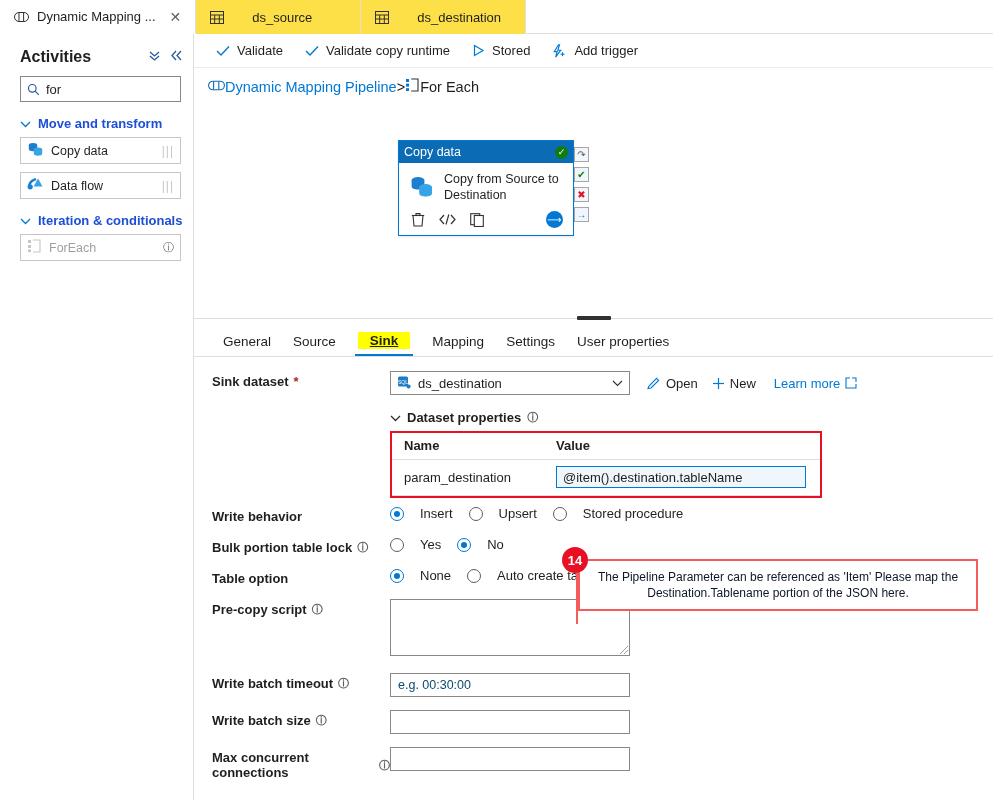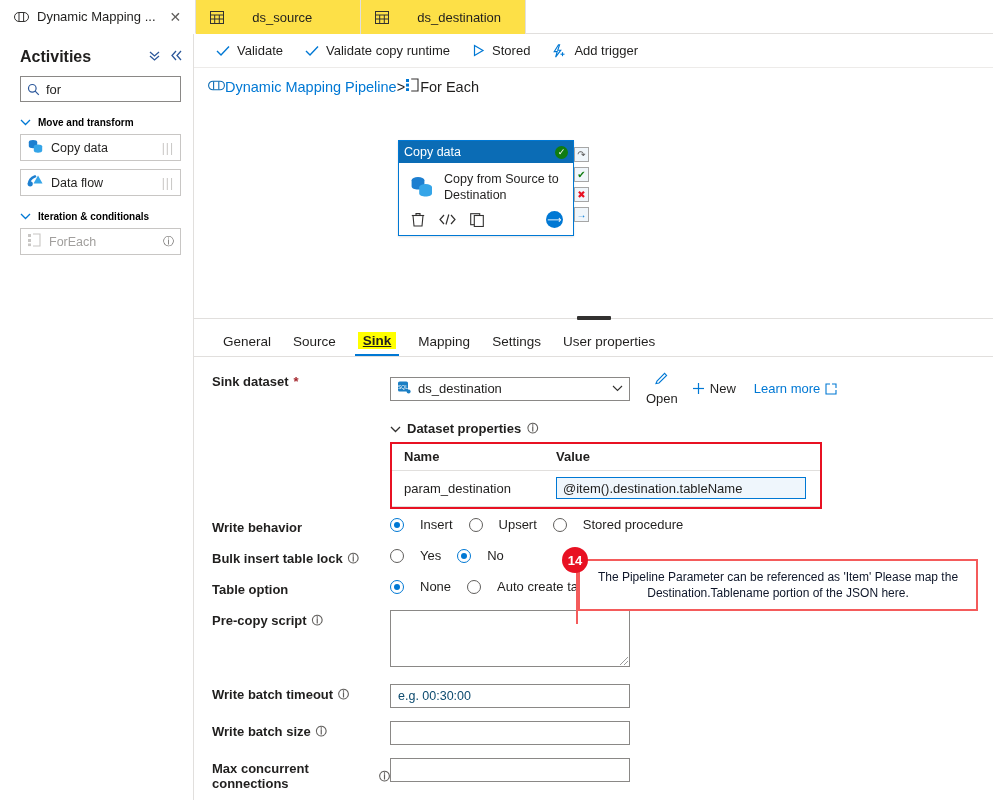--- a/index.html
+++ b/index.html
@@ -77,21 +77,21 @@
     align-items: center;
     padding: 0 6px;
     background: #fff;
   }
   .search-ico { color: #2b579a; margin-right: 6px; display:flex; }
   .search-val { font-size: 13px; color: #201f1e; }
 
   .group-head {
     display: flex; align-items: center; gap: 7px;
     margin: 14px 0 6px 20px;
-    font-size: 10px; font-weight: bold; color: #000000;
+    font-size: 13px; font-weight: bold; color: #1d4ed8;
     cursor: pointer;
   }
   .chev-down { color: #0078d4; font-size: 11px; }
   .act-item {
     margin: 0 12px 8px 20px;
     height: 27px;
     border: 1px solid #c8c6c4;
     display: flex;
     align-items: center;
     padding: 0 6px;
@@ -562,21 +562,21 @@
     </div>
 
     <div class="splitter">
       <div class="splitter-handle"></div>
     </div>
 
     <div class="props">
       <div class="ptabs">
         <div class="ptab"><span>General</span></div>
         <div class="ptab"><span>Source</span></div>
-        <div class="ptab sel"><span class="ptab hl" style="display:inline-block;padding:1px 5px;margin:0;text-decoration:underline;">Sink</span></div>
+        <div class="ptab sel"><span class="ptab hl" style="display:inline-block;padding:1px 12px;margin:0;text-decoration:underline;">Sink</span></div>
         <div class="ptab"><span>Mapping</span></div>
         <div class="ptab"><span>Settings</span></div>
         <div class="ptab"><span>User properties</span></div>
       </div>
 
       <div class="form">
 
         <div class="row">
           <div class="row-label">
             <span>Sink dataset</span>
@@ -591,21 +591,21 @@
                   <circle cx="11.6" cy="11.4" r="2" fill="#1b7fc4"></circle>
                 </svg>
               </span>
               <span class="dd-label">ds_destination</span>
               <span class="caret">
                 <svg width="11" height="8" viewBox="0 0 11 8">
                     <polyline points="1,2 5.5,6.5 10,2" fill="none" stroke="#323130" stroke-width="1.1"></polyline>
                   </svg>
               </span>
             </div>
-            <div class="lnk" style="margin-left:16px;flex-direction:column;">
+            <div class="lnk" style="margin-left:16px;">
               <span class="li">
                 <svg width="15" height="15" viewBox="0 0 15 15">
                     <path d="M2 12.5 L3 10 L10.6 2.4 L12.6 4.4 L5 12 Z" fill="none" stroke="#0078d4" stroke-width="1.1"></path>
                   </svg>
               </span>
               <span>Open</span>
             </div>
             <div class="lnk" style="margin-left:14px;">
               <span class="li">
                 <svg width="13" height="13" viewBox="0 0 13 13">
@@ -677,21 +677,21 @@
               <div class="radio">
                   <span class="rc"></span>
                   <span>Stored procedure</span>
                 </div>
             </div>
           </div>
         </div>
 
         <div class="row">
           <div class="row-label">
-            <span>Bulk insert table lock</span>
+            <span>Bulk portion table lock</span>
             <span class="info-sm">ⓘ</span>
           </div>
           <div class="row-ctl">
             <div class="radios">
               <div class="radio">
                   <span class="rc"></span>
                   <span>Yes</span>
                 </div>
               <div class="radio">
                   <span class="rc on"></span>

